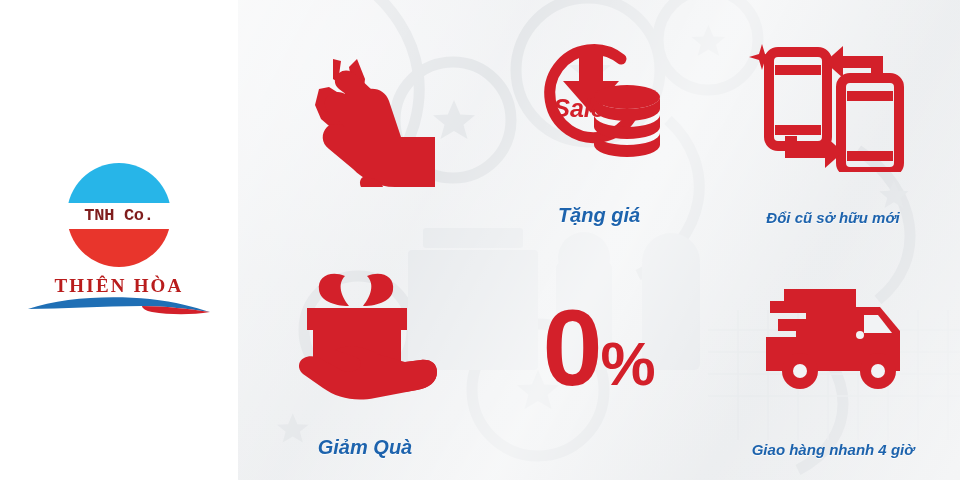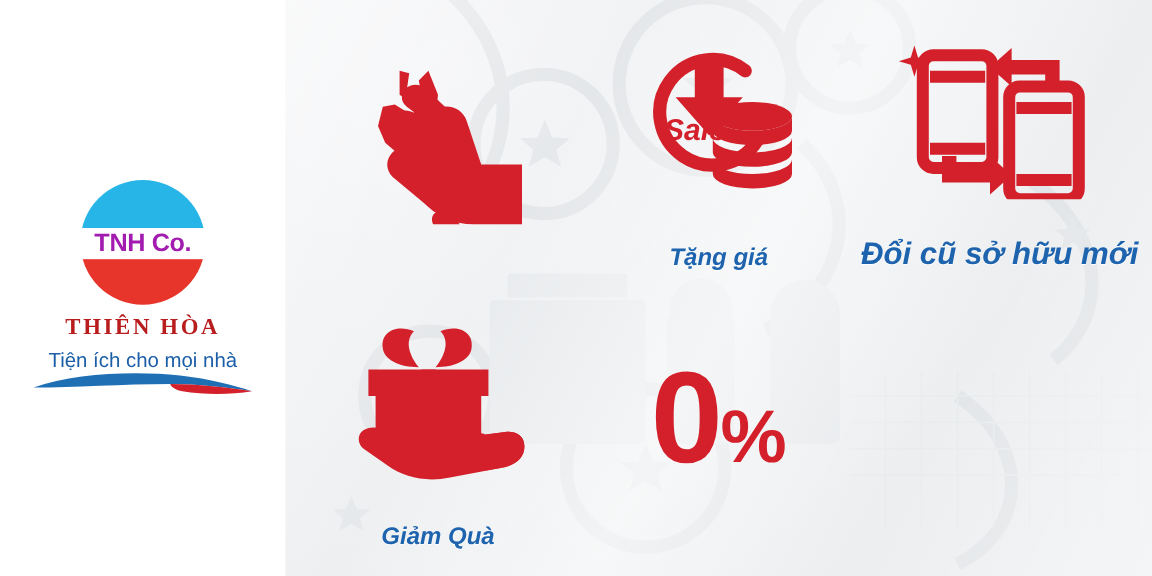--- a/index.html
+++ b/index.html
@@ -48,24 +48,24 @@
   #logo-mark .band {
     position:absolute; left:-6px; top:40px;
     width:116px; height:26px;
     background:#ffffff;
   }
   #logo-mark .mark-text {
     position:absolute; left:-6px; top:37px;
     width:116px; height:32px;
     line-height:32px;
     text-align:center;
-    font-family:Liberation Sans, sans-serif;
+    font-family:Liberation Mono, monospace;
     font-weight:bold;
-    font-size:21px;
-    color:#a21caf;
+    font-size:17px;
+    color:#7f1d1d;
     letter-spacing:-0.3px;
     white-space:nowrap;
   }
 
   #logo-name {
     font-family:Liberation Serif, serif;
     font-weight:bold;
     font-size:19px;
     color:#b91c1c;
     letter-spacing:2.2px;
@@ -133,21 +133,21 @@
     margin-top:6px;
     font-family:"Liberation Sans", sans-serif;
     font-weight:bold;
     font-style:italic;
     color:#1d63ad;
     font-size:20px;
     line-height:1.1;
     white-space:nowrap;
     text-shadow:0 1px 0 rgba(255,255,255,0.85);
   }
-  .lbl-sm { font-size:26px; }
+  .lbl-sm { font-size:15px; }
 
   
   .zero-wrap {
     display:flex;
     align-items:baseline;
     justify-content:center;
     color:#d3202a;
     font-family:"Liberation Sans", sans-serif;
     font-weight:bold;
     line-height:0.9;
@@ -165,21 +165,20 @@
 
       <div id="logo-mark">
         <div class="disc-top"></div>
         <div class="disc-bot"></div>
         <div class="band"></div>
         <div class="mark-text">TNH Co.</div>
       </div>
 
       <div id="logo-name">THIÊN HÒA</div>
 
-      <div id="logo-tagline">Tiện ích cho mọi nhà</div>
 
       <svg id="logo-swoosh" viewBox="0 0 190 22">
         <path d="M4 14 C38 2, 88 0, 126 4 C152 7, 170 12, 186 17 C166 14, 140 11, 118 11 C78 11, 38 14, 4 14 Z" fill="#1f6fb5"></path>
         <path d="M118 11 C140 11, 166 14, 186 17 C168 20, 146 20, 128 17 C122 16, 118 13, 118 11 Z" fill="#d3202a"></path>
       </svg>
 
     </div>
   </div>
 
   <div id="content-panel">
@@ -316,16 +315,37 @@
 
       <div class="benefit">
         <div class="benefit-icon">
           <div class="zero-wrap">
             <span class="zero-big">0</span>
             <span class="zero-pct">%</span>
           </div>
         </div>
       </div>
 
+      <div class="benefit">
+        <div class="benefit-icon">
+          <svg width="186" height="116" viewBox="0 0 186 116">
+            <g fill="#d3202a">
+              <path d="M44 10 L116 10 L116 74 L26 74 L26 58 L56 58 L56 52 L38 52
+                       L38 40 L66 40 L66 34 L30 34 L30 22 L44 22 Z"></path>
+              <path d="M116 28 L140 28 L160 52 L160 86 L116 86 Z"></path>
+              <path d="M124 36 L138 36 L152 54 L124 54 Z" fill="#f2f3f5"></path>
+              <circle cx="120" cy="56" r="4" fill="#f2f3f5"></circle>
+              <path d="M26 74 L160 74 L160 92 L26 92 Z"></path>
+              <circle cx="60" cy="92" r="18"></circle>
+              <circle cx="138" cy="92" r="18"></circle>
+            </g>
+            <g fill="#f2f3f5">
+              <circle cx="60" cy="92" r="7"></circle>
+              <circle cx="138" cy="92" r="7"></circle>
+            </g>
+          </svg>
+        </div>
+        <div class="benefit-label lbl-sm">Giao hàng nhanh 4 giờ</div>
+      </div>
 
     </div>
   </div>
 </div>
 
 </body></html>

